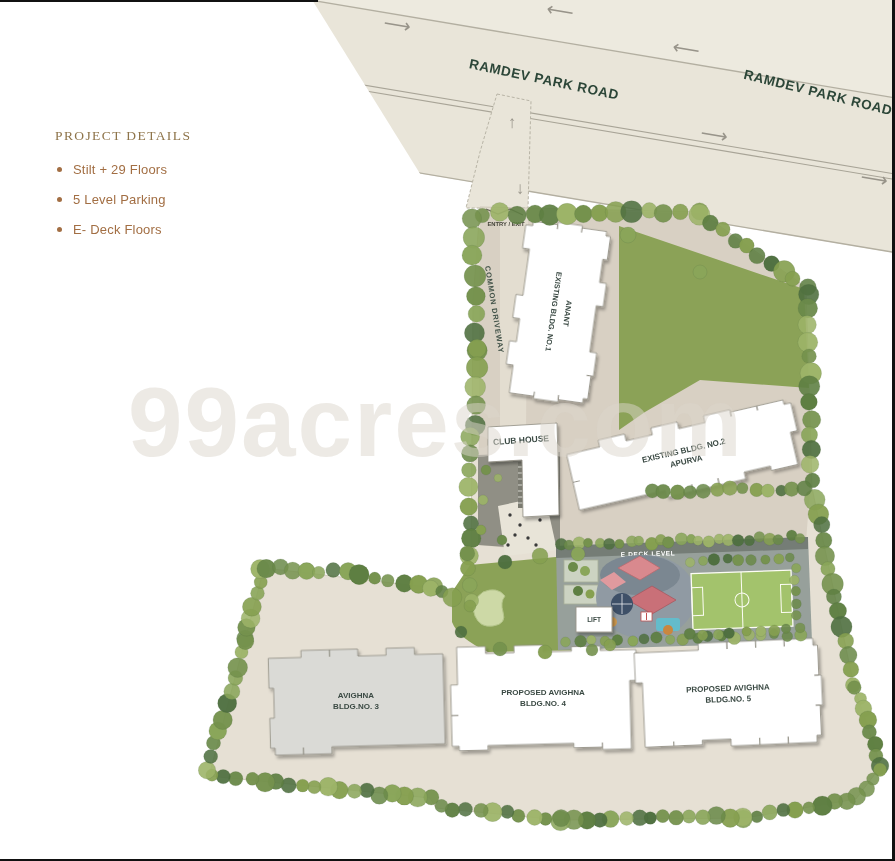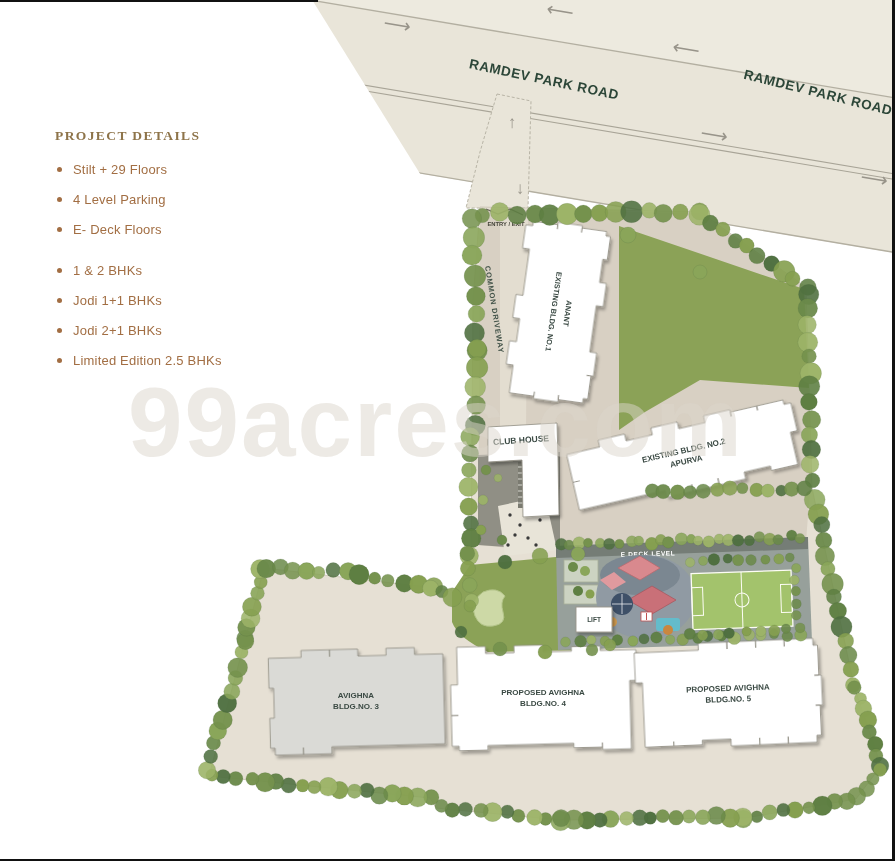--- a/index.html
+++ b/index.html
@@ -1,21 +1,21 @@
 <!DOCTYPE html>
 <html><head>
 <meta charset="utf-8">
 <style>
   html,body{margin:0;padding:0;background:#ffffff;}
   #stage{position:relative;width:895px;height:861px;background:#ffffff;overflow:hidden;
          font-family:"Liberation Sans",sans-serif;}
   #plan-svg{position:absolute;left:0;top:0;z-index:10;}
   
   #info-panel{position:absolute;left:55px;top:128px;width:250px;z-index:20;}
-  .panel-title{font-family:"Liberation Serif",serif;font-weight:700;font-size:13.5px;
+  .panel-title{font-family:"Liberation Serif",serif;font-weight:400;font-size:13.5px;
                letter-spacing:1.4px;color:#8e744a;margin:0 0 8px 0;}
   .panel-list{list-style:none;margin:18px 0 26px 0;padding:0;}
   .panel-list li{position:relative;padding-left:18px;margin:0 0 15px 0;
                  font-size:13px;color:#a26e43;letter-spacing:.2px;}
   .panel-list li::before{content:"";position:absolute;left:2px;top:5px;width:5px;height:5px;
                  border-radius:50%;background:#a26e43;}
   
   #watermark{position:absolute;left:128px;top:366px;z-index:30;font-size:98px;font-weight:700;
              letter-spacing:2px;color:rgba(219,214,204,0.5);white-space:nowrap;pointer-events:none;text-align:center;}
   
@@ -466,28 +466,22 @@
           <circle cx="628.0" cy="235.0" r="8.0" fill="#8aa65a" opacity="0.97" stroke="#44603a" stroke-width="0.5" stroke-opacity="0.3"></circle>
           <circle cx="700.0" cy="272.0" r="7.0" fill="#8aa65a" opacity="0.94" stroke="#44603a" stroke-width="0.5" stroke-opacity="0.3"></circle>
         </g>
     </g>
   </svg>
 
   <div id="info-panel">
     <h2 class="panel-title">PROJECT DETAILS</h2>
     <ul class="panel-list">
       <li>Stilt + 29 Floors</li>
-      <li>4 Level Parking</li>
+      <li>5 Level Parking</li>
       <li>E- Deck Floors</li>
-    </ul>
-    <ul class="panel-list">
-      <li>1 &amp; 2 BHKs</li>
-      <li>Jodi 1+1 BHKs</li>
-      <li>Jodi 2+1 BHKs</li>
-      <li>Limited Edition 2.5 BHKs</li>
     </ul>
   </div>
 
   <div id="watermark">99acres.com</div>
 
   <div class="frame" id="frame-top"></div>
   <div class="frame" id="frame-right"></div>
   <div class="frame" id="frame-bottom"></div>
 </div>
 

